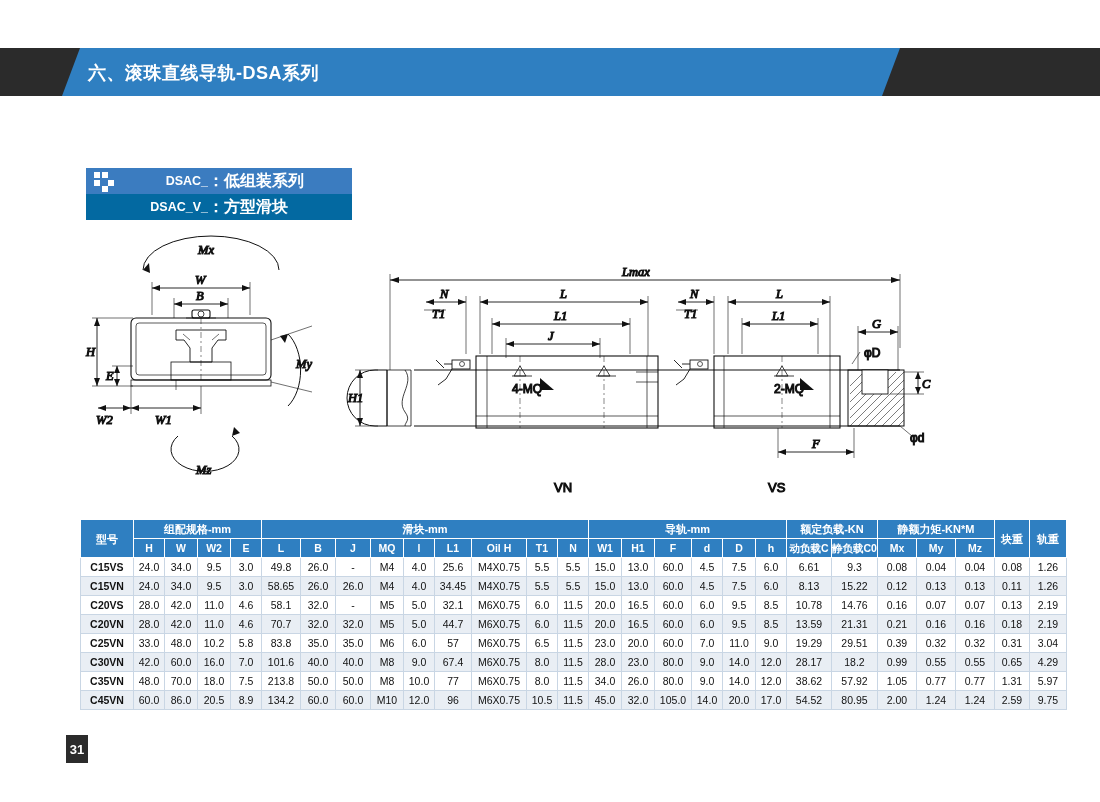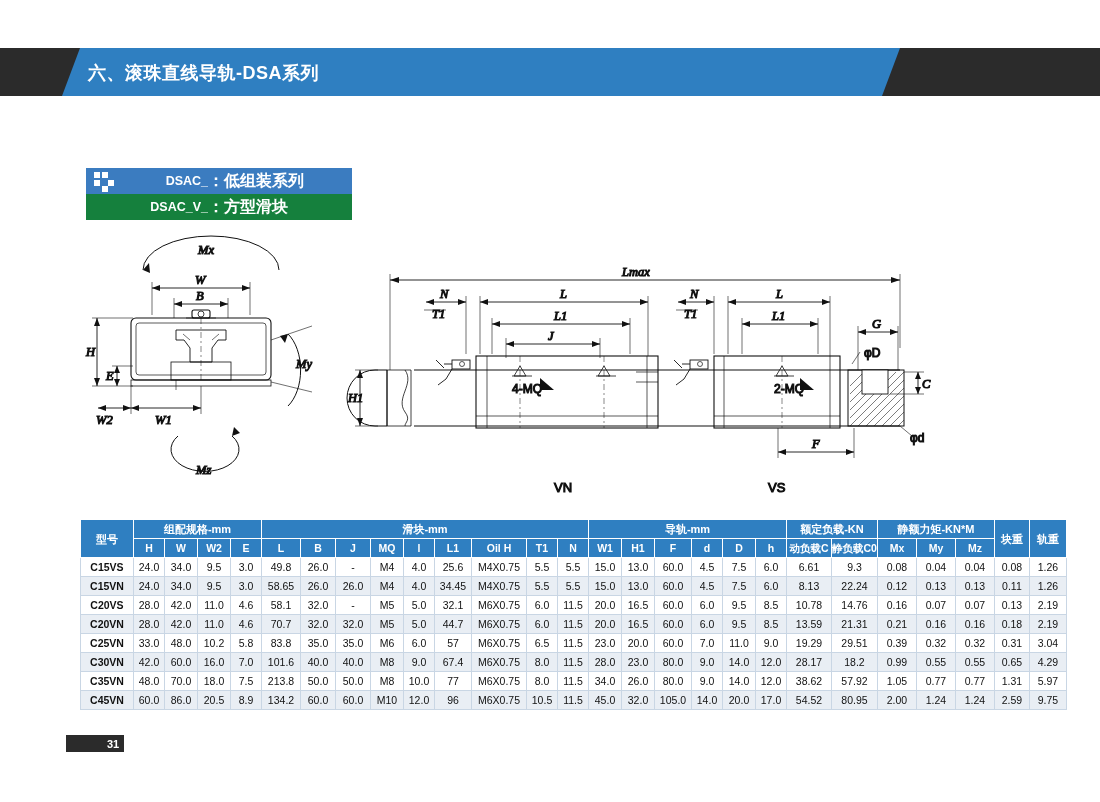--- a/index.html
+++ b/index.html
@@ -41,21 +41,21 @@
   .brand-mark:after{
     content:"";position:absolute;left:7px;top:7px;
     width:0;height:0;border-right:9px solid #ffffff;
     border-top:6px solid transparent;border-bottom:6px solid transparent;
   }
 
   
   .legend{position:absolute;left:86px;top:168px;width:266px;}
   .legend-row{height:26px;display:flex;align-items:center;text-align:right;}
   .legend-row.blue{background:#3b7cc0;}
-  .legend-row.dark{background:#15803d;}
+  .legend-row.dark{background:#0369a1;}
   .legend-dots{width:40px;height:26px;position:relative;}
   .legend-dots i{
     position:absolute;width:6px;height:6px;background:#ffffff;display:block;
   }
   .legend-code{color:#ffffff;font-size:12.5px;font-weight:bold;width:82px;}
   .legend-text{color:#ffffff;font-size:16px;font-weight:bold;}
 
   
   .drawings{position:absolute;left:0;top:230px;width:1100px;height:290px;}
   .lbl{font-size:12px;fill:#111;font-family:"Liberation Sans",sans-serif;}
@@ -82,23 +82,23 @@
   .tbl tbody td{
     border:1px solid #c9d6e4;
     background:#ffffff;color:#111;
   }
   .tbl tbody tr.alt td{background:#e9eef4;}
   .tbl tbody td.model{font-weight:bold;}
   .pad{padding:0 4px;}
 
   
   .pageno{
-    position:absolute;left:66px;top:735px;width:22px;height:17px;
-    background:#2b2b2b;color:#ffffff;font-size:11px;font-weight:bold;
-    display:flex;align-items:center;justify-content:center;padding-left:36px;
+    position:absolute;left:66px;top:735px;width:22px;height:28px;
+    background:#2b2b2b;color:#ffffff;font-size:13px;font-weight:bold;
+    display:flex;align-items:center;justify-content:center;
   }
 </style>
 </head>
 <body>
 
 <div class="header">
   <div class="header-blue"></div>
   <div class="header-title">六、滚珠直线导轨-DSA系列</div>
 </div>
 
@@ -442,21 +442,21 @@
         <td>M4X0.75</td>
         <td>5.5</td>
         <td>5.5</td>
         <td>15.0</td>
         <td>13.0</td>
         <td>60.0</td>
         <td>4.5</td>
         <td>7.5</td>
         <td>6.0</td>
         <td>8.13</td>
-        <td>22.24</td>
+        <td>15.22</td>
         <td>0.12</td>
         <td>0.13</td>
         <td>0.13</td>
         <td>0.11</td>
         <td>1.26</td>
       </tr>
       <tr>
         <td class="model pad">C20VS</td>
         <td>28.0</td>
         <td>42.0</td>

